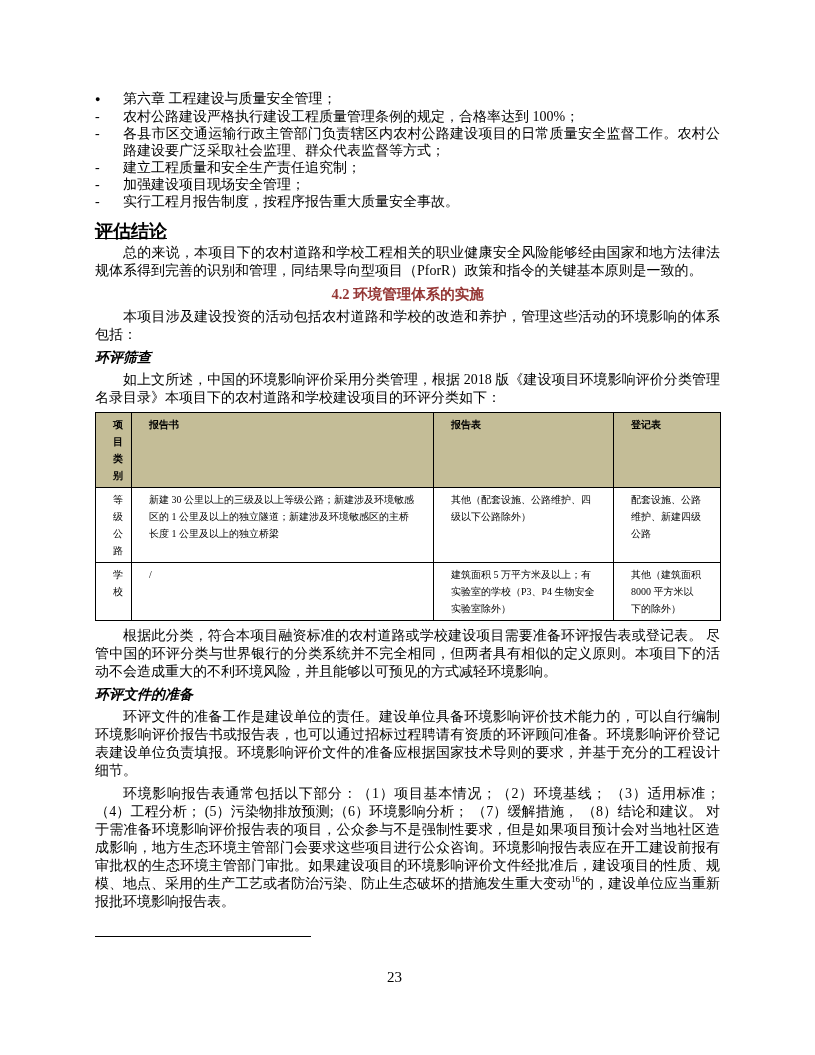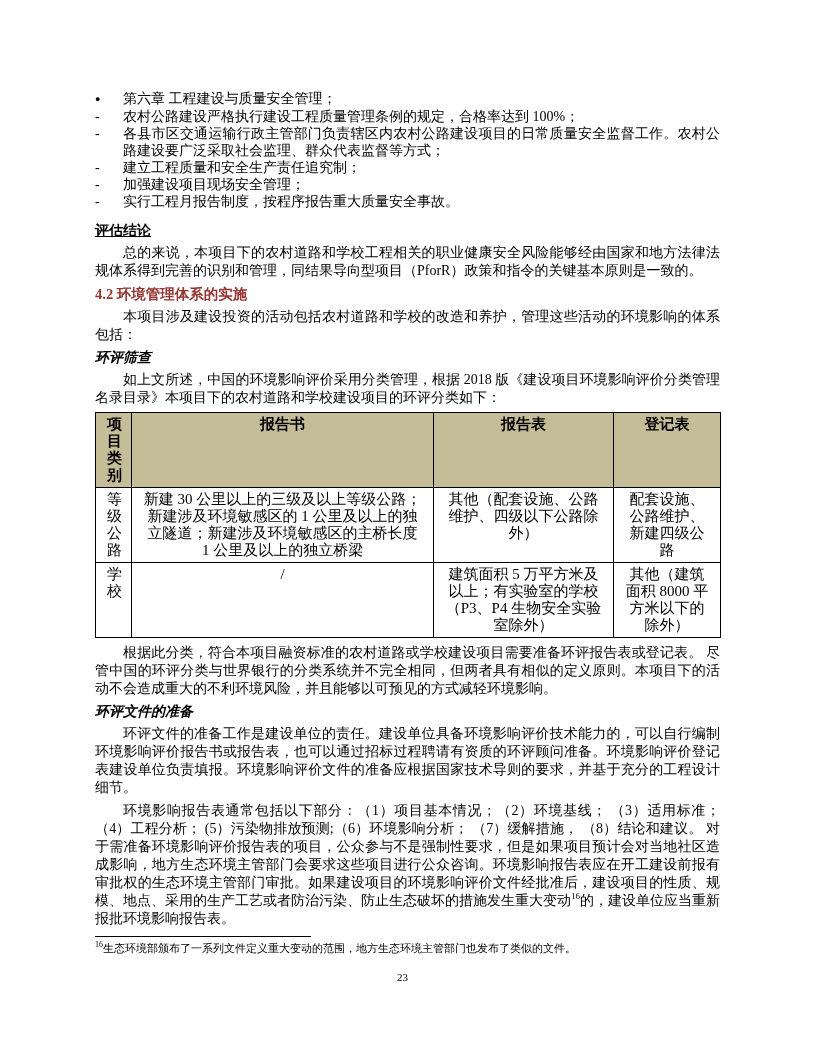--- a/index.html
+++ b/index.html
@@ -21,48 +21,48 @@
 
   
   .bullet-list { list-style: none; margin-bottom: 6px; }
   .bullet-item { display: flex; line-height: 17px; }
   .bullet-item .marker { flex: 0 0 28px; width: 28px; }
   .bullet-item.dot-item .marker { font-size: 9px; line-height: 17px; padding-top: 1px; }
   .bullet-item .btext { flex: 1; text-align: justify; }
 
   
   .h-underline {
-    font-size: 14px; font-weight: bold; text-decoration: underline;
+    font-size: 18px; font-weight: bold; text-decoration: underline;
     margin: 12px 0 4px 0; line-height: 18px;
   }
   .h-num {
     color: var(--heading-accent, #943634);
     font-size: 14.5px; font-weight: bold;
-    margin: 2px 0 5px 0; line-height: 18px;
+    margin: 2px 0 5px 0; line-height: 18px; text-align: center;
   }
   .h-italic {
     font-size: 14px; font-weight: bold; font-style: italic;
     margin: 2px 0 4px 0; line-height: 18px;
   }
   .table-caption { font-weight: bold; margin: 2px 0 3px 0; line-height: 18px; }
 
   
   .para { text-indent: 2em; text-align: justify; margin-bottom: 5px; }
 
   
   .eia-table {
     width: 100%; border-collapse: collapse; table-layout: fixed;
     margin-bottom: 6px;
   }
   .eia-table th, .eia-table td {
     border: 1px solid #000;
-    padding: 3px 11px;
+    padding: 3px 17px;
     vertical-align: top;
-    text-align: center;
-    font-size: 15px;
+    text-align: left;
+    font-size: 10px;
     line-height: 17px;
     overflow: hidden;
   }
   .eia-table th {
     background: var(--table-header-bg, #C4BD97);
     font-weight: bold;
   }
   .cell-category { word-break: break-all; }
   .col-category { width: 36px; }
   .col-report-book { width: 302px; }
@@ -87,24 +87,24 @@
   .footnote-rule {
     width: 216px;
     border-top: 1px solid #000;
     margin-bottom: 4px;
   }
   .footnote sup.fn-ref { font-size: 8px; }
 
   .page-number {
     position: absolute;
     top: 968px;
-    left: 12px;
+    left: 4px;
     width: 781px;
     text-align: center;
-    font-size: 11px;
+    font-size: 15px;
   }
 </style>
 </head>
 <body>
 
 <div class="page">
 
   <ul class="bullet-list">
     <li class="bullet-item dot-item">
       <span class="marker">●</span>
@@ -176,18 +176,17 @@
 
   <p class="para">根据此分类，符合本项目融资标准的农村道路或学校建设项目需要准备环评报告表或登记表。 尽管中国的环评分类与世界银行的分类系统并不完全相同，但两者具有相似的定义原则。本项目下的活动不会造成重大的不利环境风险，并且能够以可预见的方式减轻环境影响。</p>
 
   <h4 class="h-italic">环评文件的准备</h4>
   <p class="para">环评文件的准备工作是建设单位的责任。建设单位具备环境影响评价技术能力的，可以自行编制环境影响评价报告书或报告表，也可以通过招标过程聘请有资质的环评顾问准备。环境影响评价登记表建设单位负责填报。环境影响评价文件的准备应根据国家技术导则的要求，并基于充分的工程设计细节。</p>
 
   <p class="para"><span>环境影响报告表通常包括以下部分：（1）项目基本情况；（2）环境基线； （3）适用标准； （4）工程分析； (5）污染物排放预测;（6）环境影响分析； （7）缓解措施， （8）结论和建议。 对于需准备环境影响评价报告表的项目，公众参与不是强制性要求，但是如果项目预计会对当地社区造成影响，地方生态环境主管部门会要求这些项目进行公众咨询。环境影响报告表应在开工建设前报有审批权的生态环境主管部门审批。如果建设项目的环境影响评价文件经批准后，建设项目的性质、规模、地点、采用的生产工艺或者防治污染、防止生态破坏的措施发生重大变动</span><sup class="fn-ref">16</sup><span>的，建设单位应当重新报批环境影响报告表。</span></p>
 
   <div class="footnote">
     <div class="footnote-rule"></div>
-    <div><sup class="fn-ref">16</sup><span>生态环境部颁布了一系列文件定义重大变动的范围，地方生态环境主管部门也发布了类似的文件。</span></div>
   </div>
 
   <div class="page-number">23</div>
 
 </div>
 
 </body></html>

